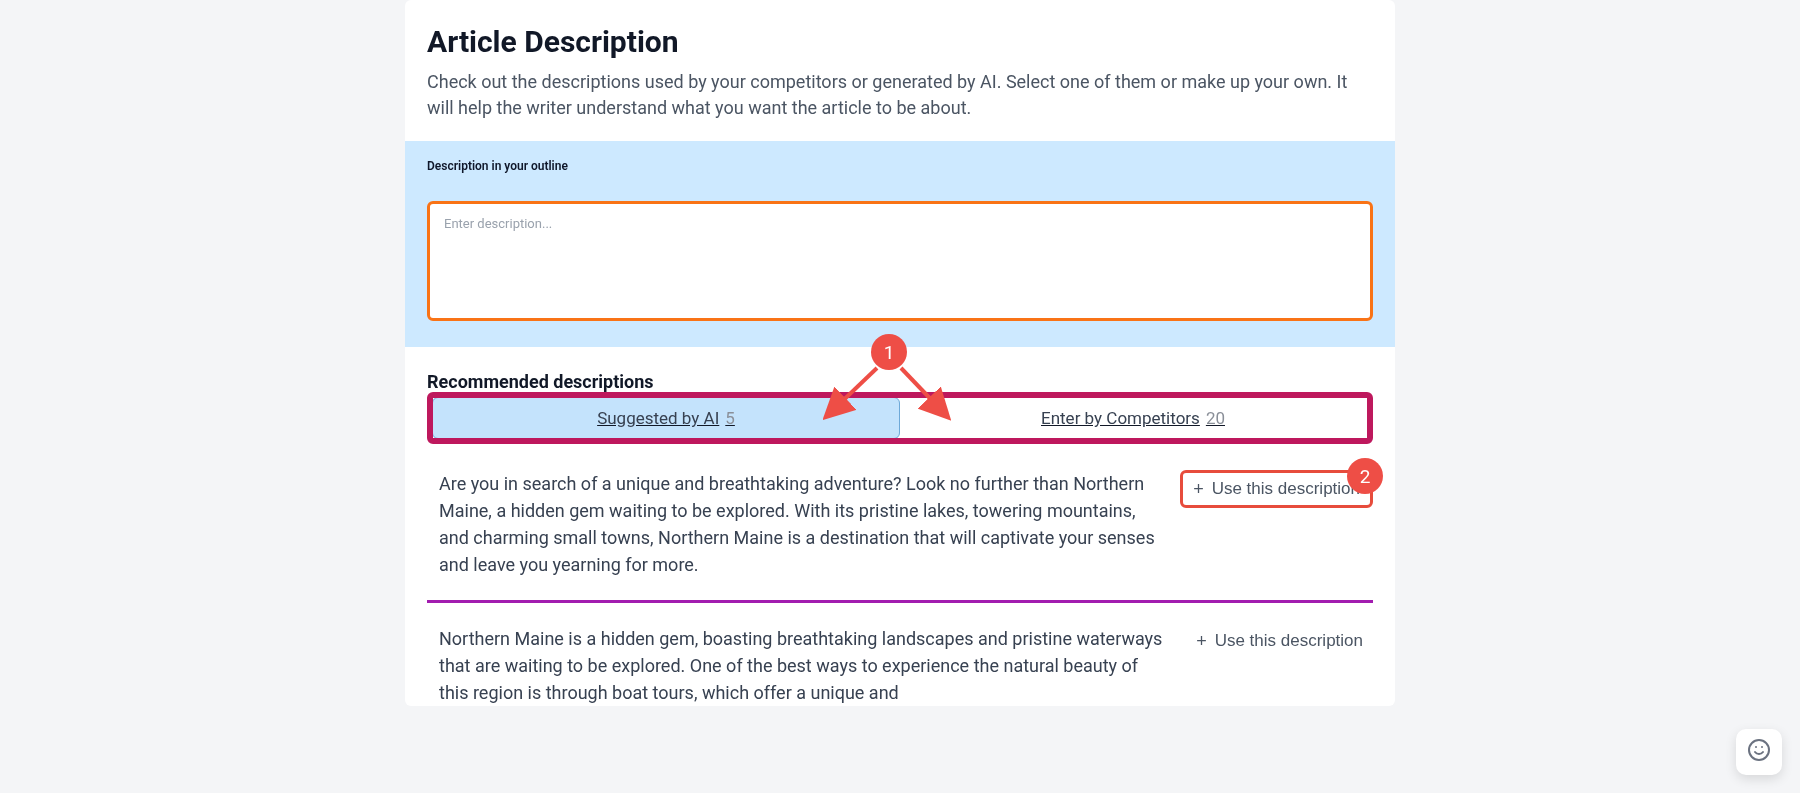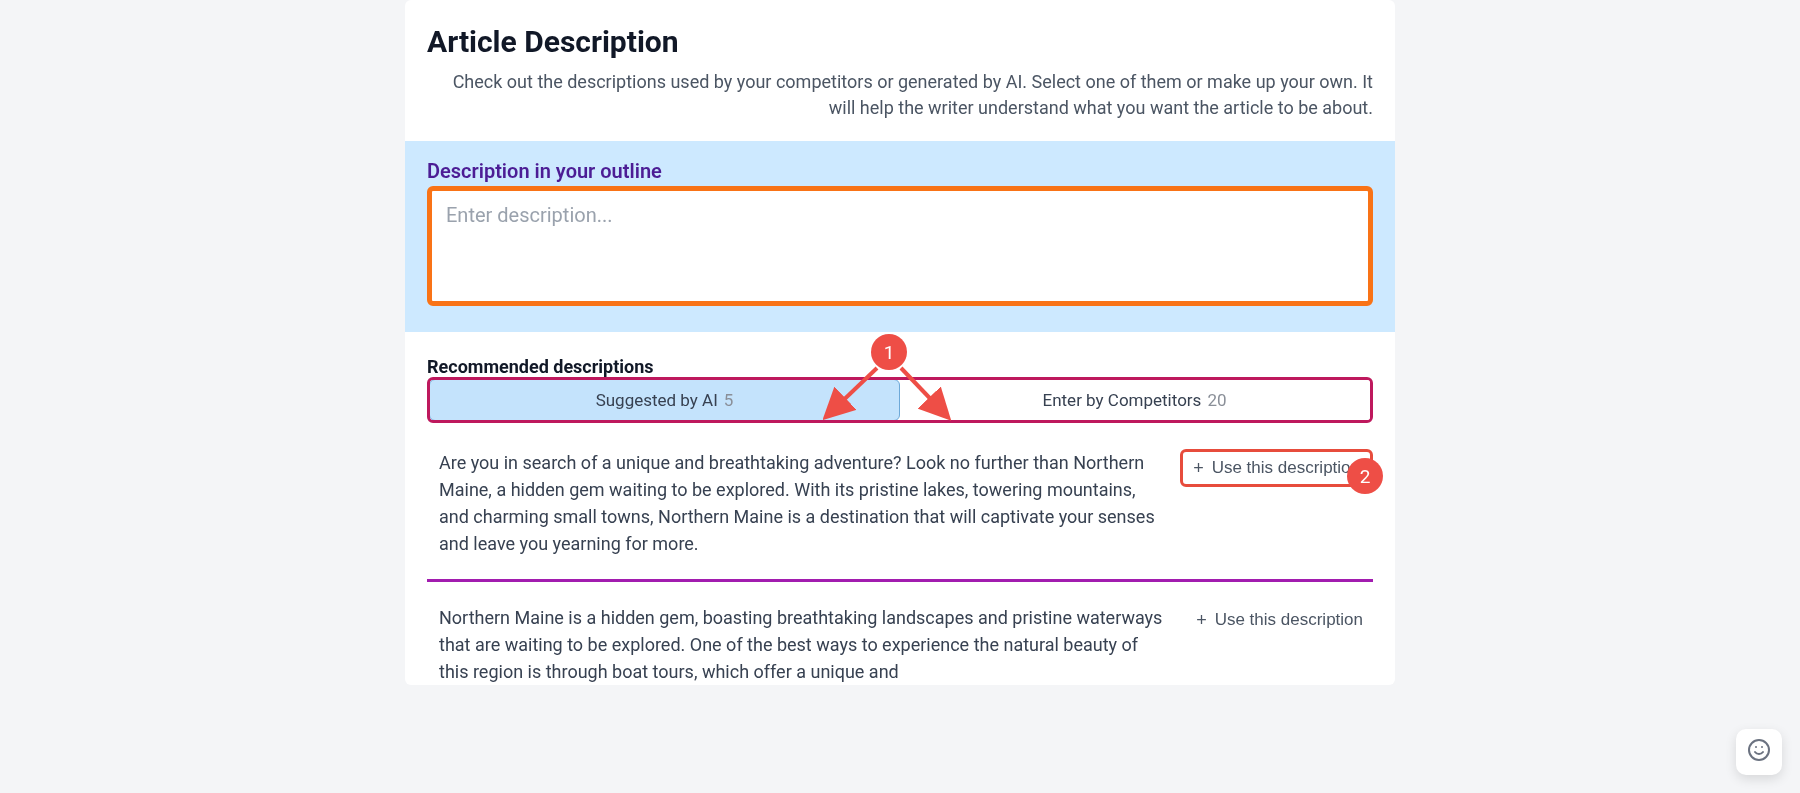--- a/index.html
+++ b/index.html
@@ -25,39 +25,38 @@
   .card-title {
     font-size: 30px;
     font-weight: 700;
     color: #111827;
     margin-bottom: 10px;
   }
   .card-subtitle {
     font-size: 18px;
     line-height: 1.45;
     color: #4b5563;
-    text-align: right;
   }
   .outline-panel {
     background: #cde9ff;
     padding: 18px 22px 22px 22px;
   }
   .outline-label {
-    font-size: 20px;
+    font-size: 12px;
     font-weight: 600;
-    color: #4c1d95;
-    margin-bottom: 3px;
+    color: #0f172a;
+    margin-bottom: 28px;
   }
   .description-input {
     width: 100%;
     height: 120px;
-    border: 5px solid #f97316;
+    border: 3px solid #f97316;
     border-radius: 6px;
     padding: 12px 14px;
-    font-size: 20px;
+    font-size: 13px;
     color: #be185d;
     resize: none;
     background: #fff;
     outline: none;
     font-family: inherit;
   }
   .description-input::placeholder {
     color: #9aa2ad;
   }
   .recommend-section {
@@ -65,23 +64,24 @@
   }
   .recommend-title {
     font-size: 18px;
     font-weight: 700;
     color: #111827;
     margin-bottom: 0;
   }
   .tab-row {
     display: flex;
     width: 100%;
-    border: 3px solid #be185d;
+    border: 6px solid #be185d;
     border-radius: 6px;
     overflow: hidden;
+    text-decoration: underline;
   }
   .tab {
     flex: 1 1 50%;
     text-align: center;
     padding: 10px 8px;
     font-size: 17px;
     color: #374151;
     cursor: pointer;
     background: #fff;
     display: flex;

